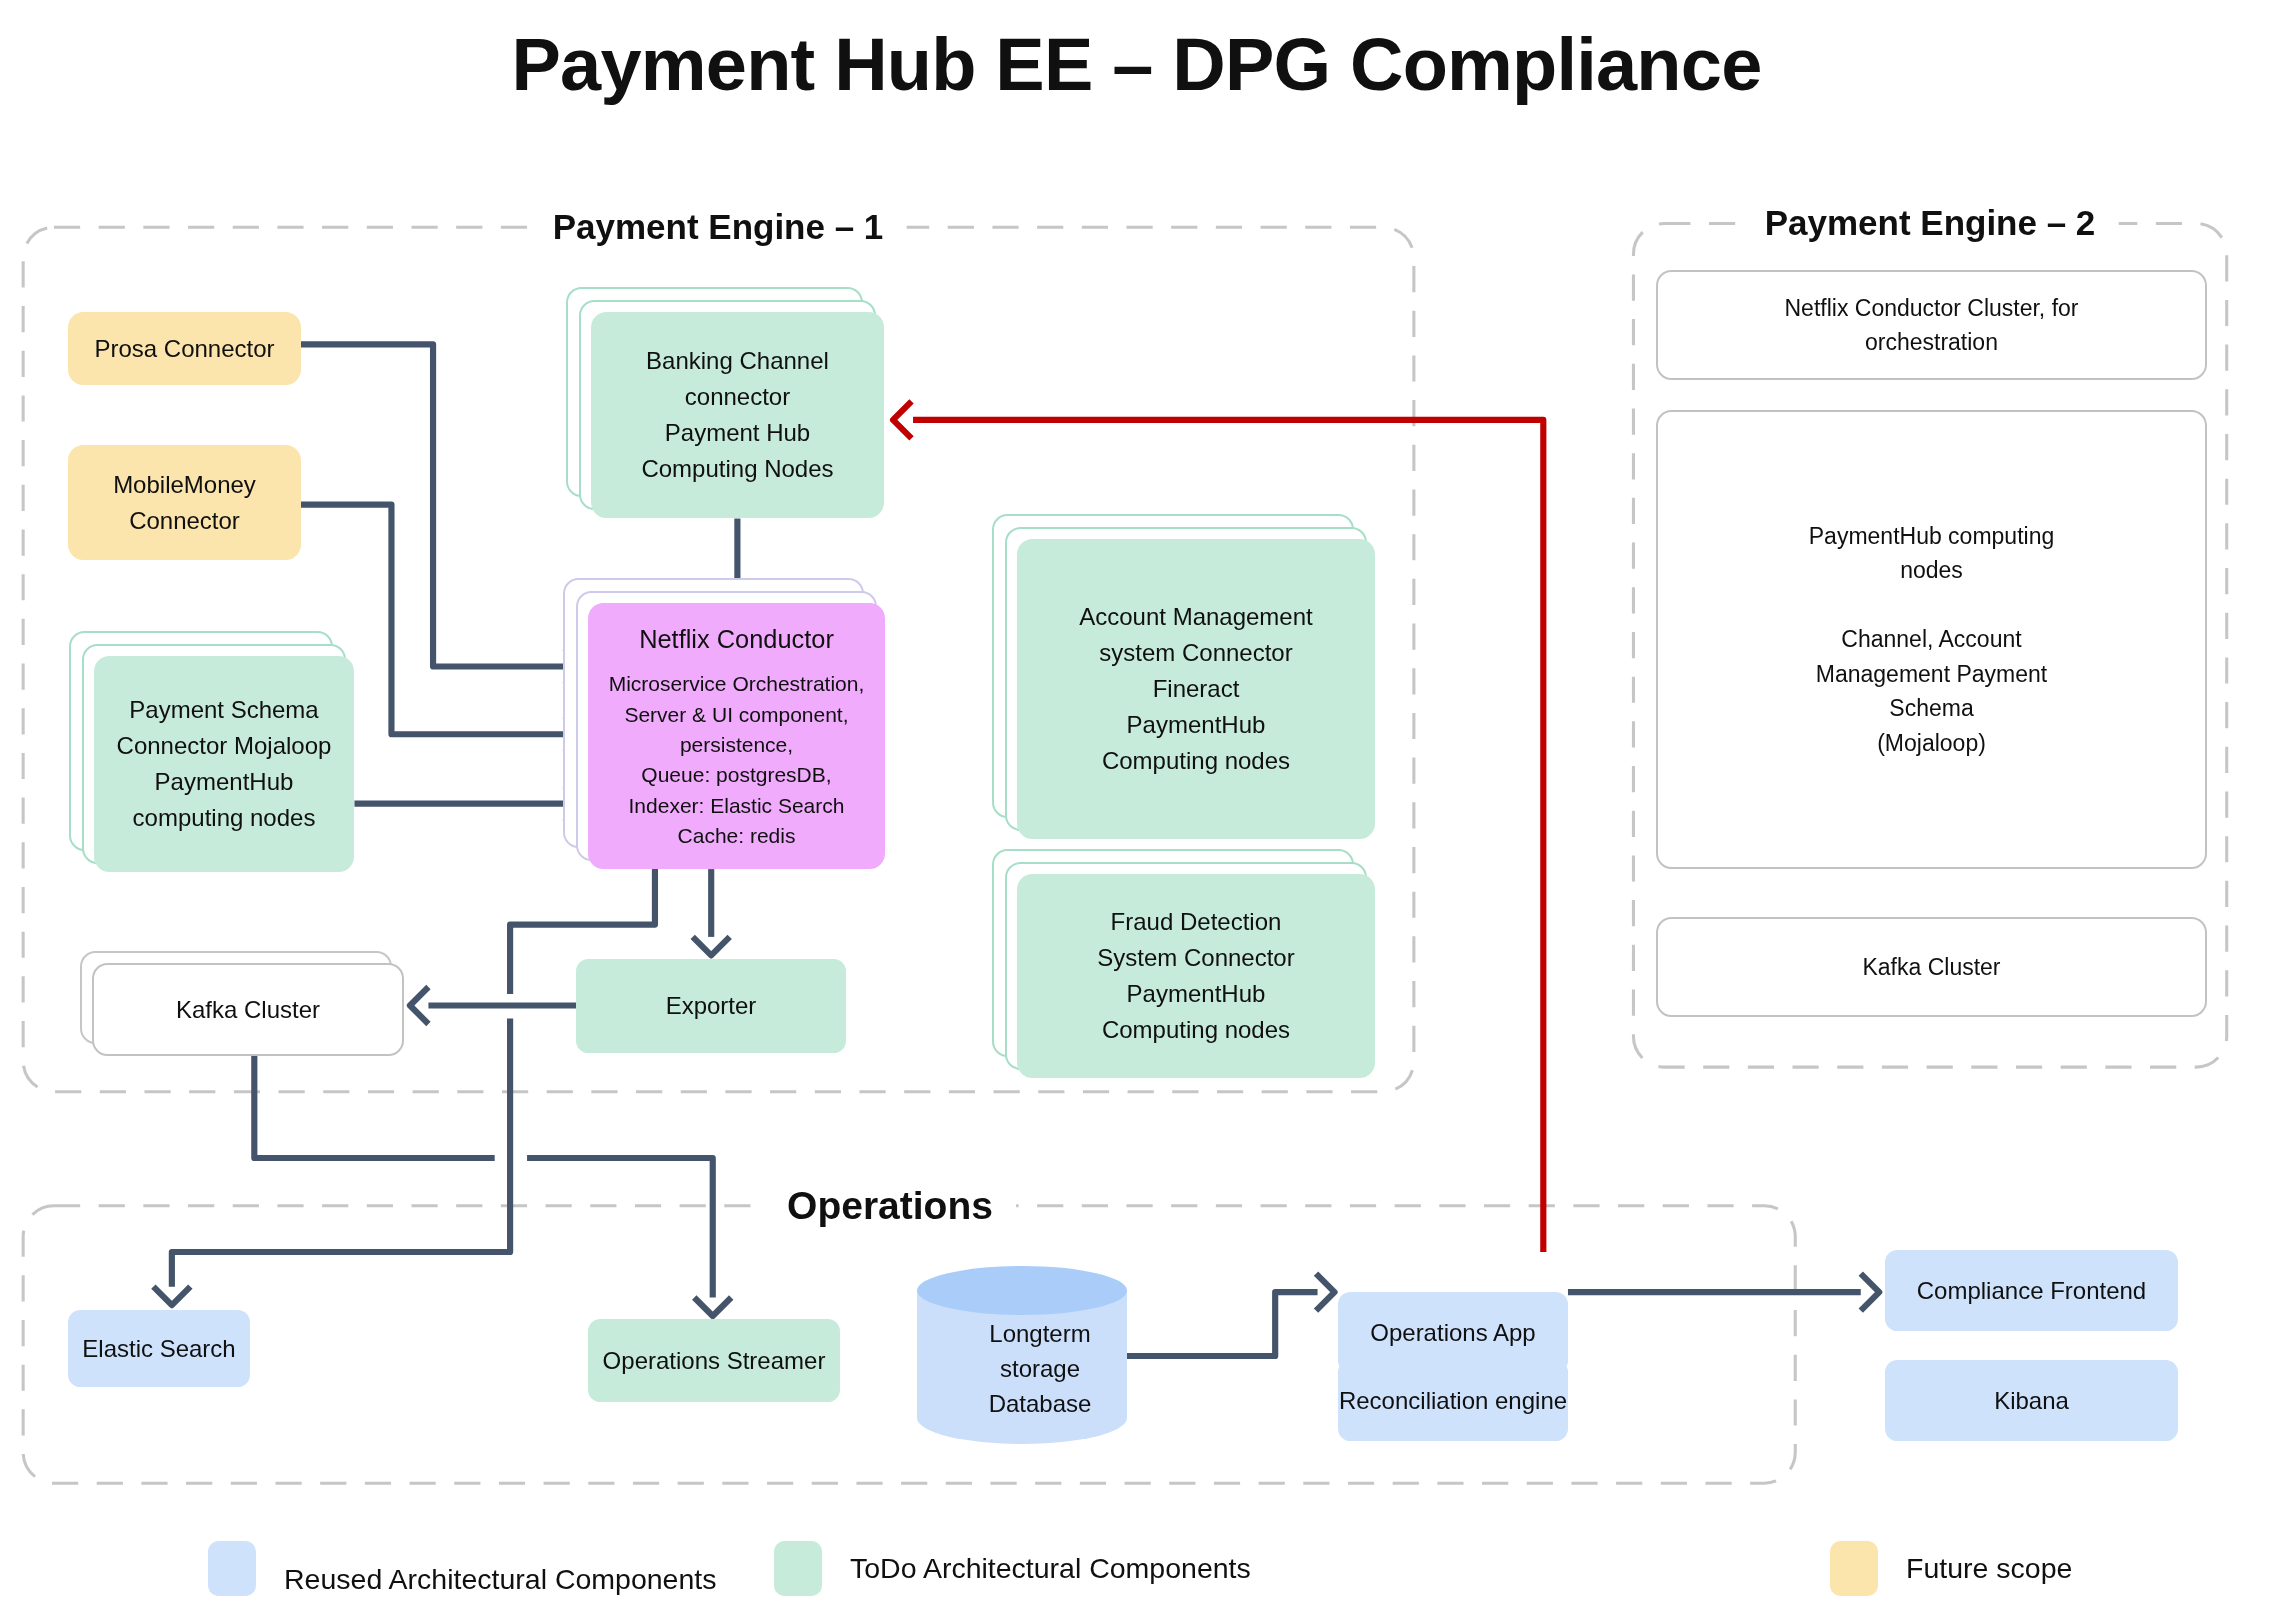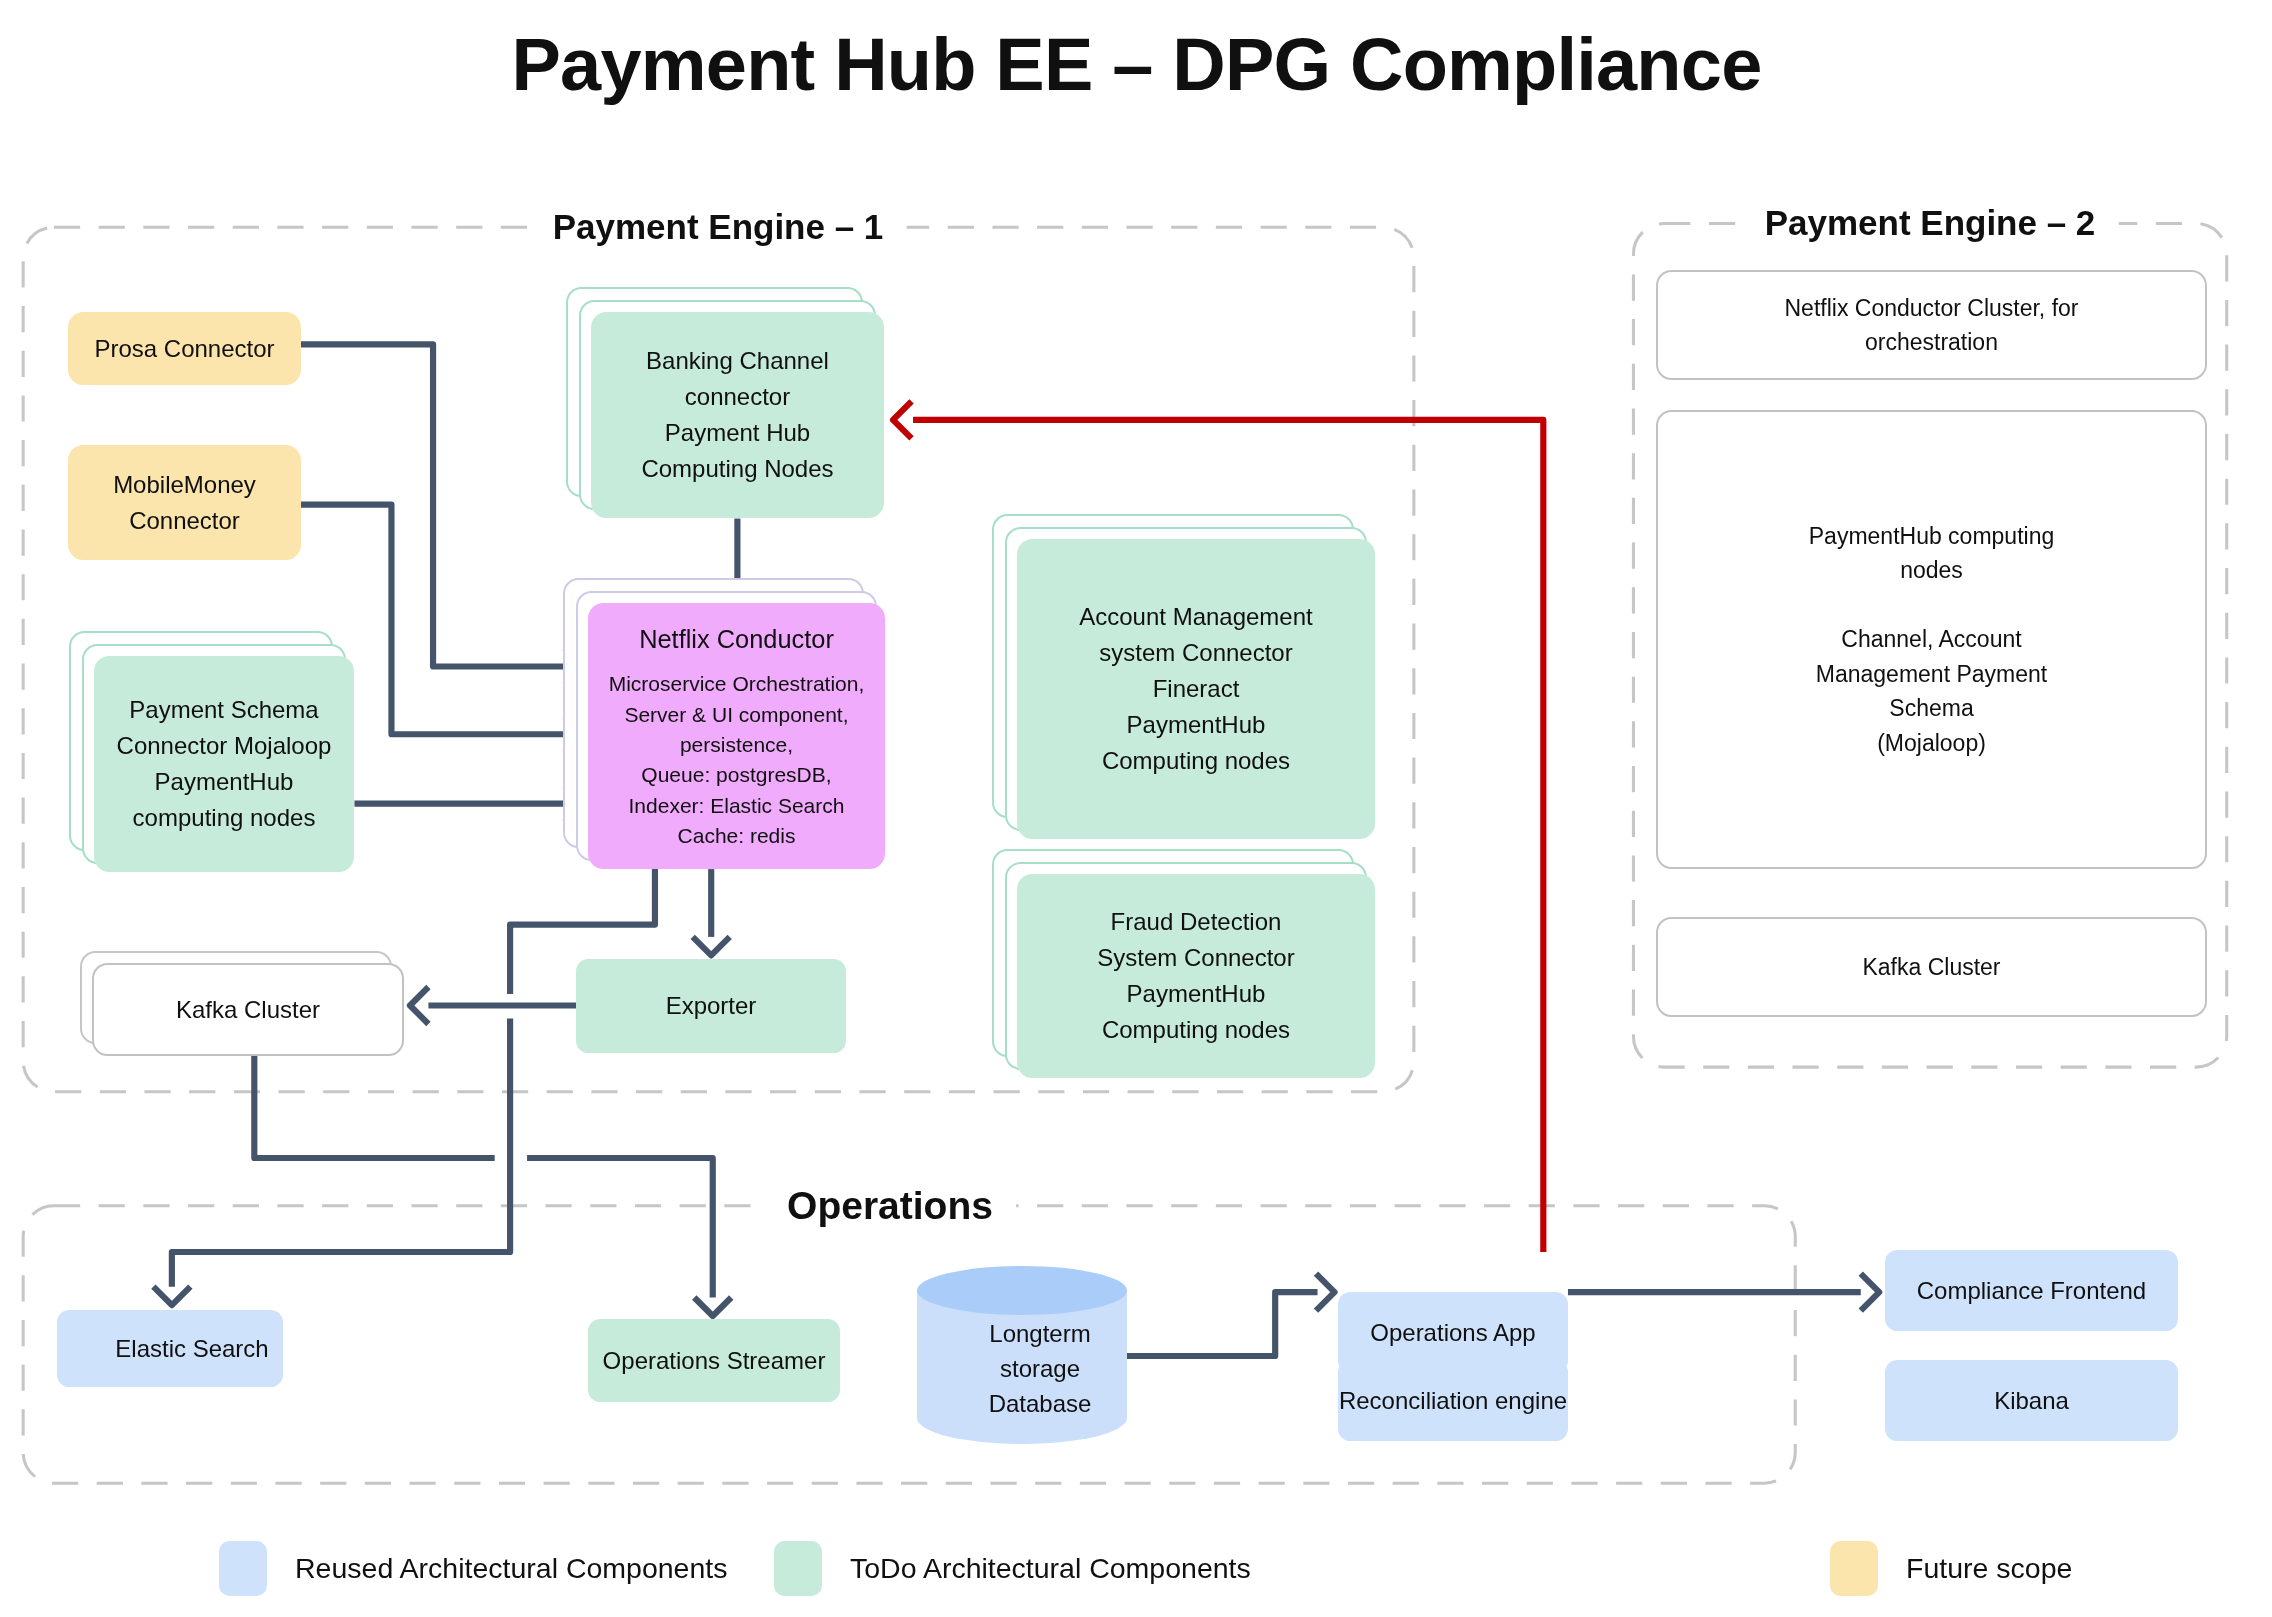--- a/index.html
+++ b/index.html
@@ -175,41 +175,41 @@
   <div class="box whitebox pe2box" style="left:1656px;top:410px;width:547px;height:455px;">PaymentHub computing
 nodes
 
 Channel, Account
 Management Payment
 Schema
 (Mojaloop)</div>
 
   <div class="box whitebox pe2box" style="left:1656px;top:917px;width:547px;height:96px;">Kafka Cluster</div>
 
-  <div class="box blue" style="left:57px;top:1310px;width:182px;height:77px;padding-left:44px;">Elastic Search</div>
+  <div class="box blue" style="left:68px;top:1310px;width:182px;height:77px;">Elastic Search</div>
 
   <div class="box green" style="left:588px;top:1319px;width:252px;height:83px;border-radius:12.3px;">Operations Streamer</div>
 
   <div class="cyl">
     <div class="body"></div>
     <div class="cap"></div>
     <div class="txt">Longterm
 storage
 Database</div>
   </div>
 
   <div class="box blue" style="left:1338px;top:1252px;width:230px;height:81px;margin-top:40px;">Operations App</div>
 
   <div class="box blue" style="left:1338px;top:1360px;width:230px;height:81px;">Reconciliation engine</div>
 
   <div class="box blue" style="left:1885px;top:1250px;width:293px;height:81px;">Compliance Frontend</div>
 
   <div class="box blue" style="left:1885px;top:1360px;width:293px;height:81px;">Kibana</div>
 
-  <div class="legend-item" style="left:219px;">
+  <div class="legend-item" style="left:208px;align-items:flex-end;">
     <div class="swatch" style="background:#CEE2FC;"></div>
     <div class="lbl">Reused Architectural Components</div>
   </div>
   <div class="legend-item" style="left:774px;">
     <div class="swatch" style="background:#C6EBDA;"></div>
     <div class="lbl">ToDo Architectural Components</div>
   </div>
   <div class="legend-item" style="left:1830px;">
     <div class="swatch" style="background:#FBE5AC;"></div>
     <div class="lbl">Future scope</div>

